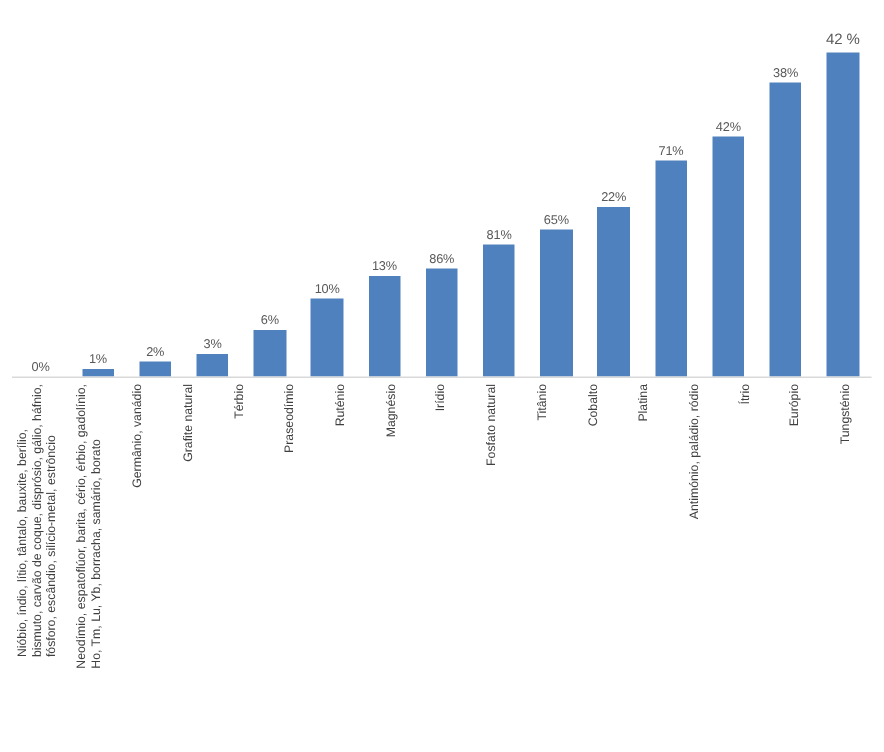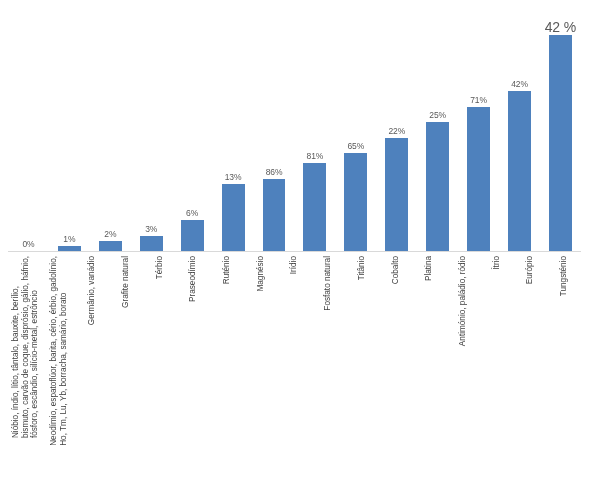--- a/index.html
+++ b/index.html
@@ -64,21 +64,21 @@
   }
   .bar-value {
     font-size: 8.5px;
     line-height: 10px;
     color: #595959;
     margin-bottom: 2px;
     white-space: nowrap;
     letter-spacing: -0.1px;
   }
   .bar-value.emphasis {
-    font-size: 14px;
+    font-size: 10px;
     line-height: 12px;
   }
 
   
   #cat-axis {
     position: absolute;
     left: 8px;
     right: 8px;
     top: 256px;
     height: 240px;
@@ -131,50 +131,54 @@
         </div>
         <div class="bar-slot">
           <div class="bar-value">3%</div>
           <div class="bar" style="height: 15.5px; background: rgb(78, 129, 189);"></div>
         </div>
         <div class="bar-slot">
           <div class="bar-value">6%</div>
           <div class="bar" style="height: 30.9px; background: rgb(78, 129, 189);"></div>
         </div>
         <div class="bar-slot">
+          <div class="bar-value">10%</div>
+          <div class="bar" style="height: 51.6px; background: rgb(78, 129, 189);"></div>
+        </div>
+        <div class="bar-slot">
           <div class="bar-value">13%</div>
           <div class="bar" style="height: 67px; background: rgb(78, 129, 189);"></div>
         </div>
         <div class="bar-slot">
           <div class="bar-value">86%</div>
           <div class="bar" style="height: 72.2px; background: rgb(78, 129, 189);"></div>
         </div>
         <div class="bar-slot">
           <div class="bar-value">81%</div>
           <div class="bar" style="height: 87.6px; background: rgb(78, 129, 189);"></div>
         </div>
         <div class="bar-slot">
           <div class="bar-value">65%</div>
           <div class="bar" style="height: 98px; background: rgb(78, 129, 189);"></div>
         </div>
         <div class="bar-slot">
           <div class="bar-value">22%</div>
           <div class="bar" style="height: 113.4px; background: rgb(78, 129, 189);"></div>
         </div>
         <div class="bar-slot">
-          <div class="bar-value">25%</div>
-          <div class="bar" style="height: 128.9px; background: rgb(78, 129, 189);"></div>
-        </div>
-        <div class="bar-slot">
           <div class="bar-value">71%</div>
           <div class="bar" style="height: 144.4px; background: rgb(78, 129, 189);"></div>
         </div>
         <div class="bar-slot">
           <div class="bar-value">42%</div>
           <div class="bar" style="height: 159.8px; background: rgb(78, 129, 189);"></div>
+        </div>
+        <div class="bar-slot">
+          <div class="bar-value">38%</div>
+          <div class="bar" style="height: 195.9px; background: rgb(78, 129, 189);"></div>
         </div>
         <div class="bar-slot">
           <div class="bar-value emphasis">42 %</div>
           <div class="bar" style="height: 216.5px; background: rgb(78, 129, 189);"></div>
         </div>
       </div>
     <div id="baseline"></div>
   </div>
 
   <div id="cat-axis">

